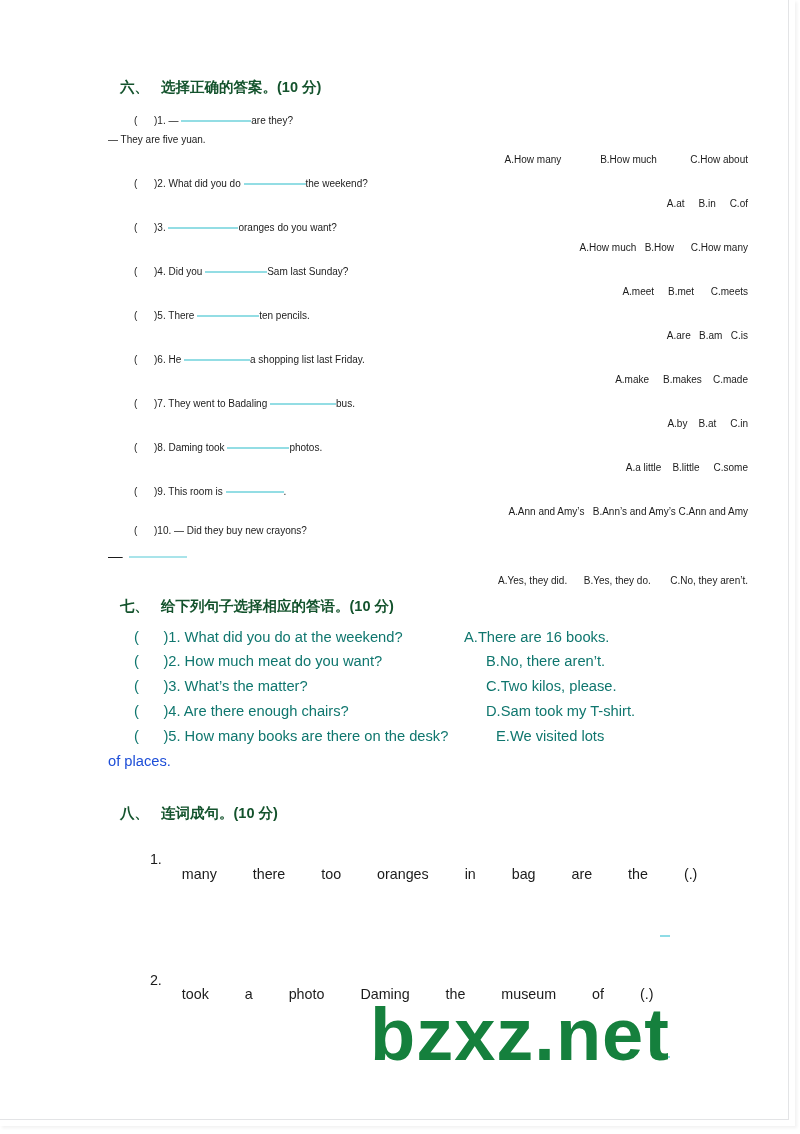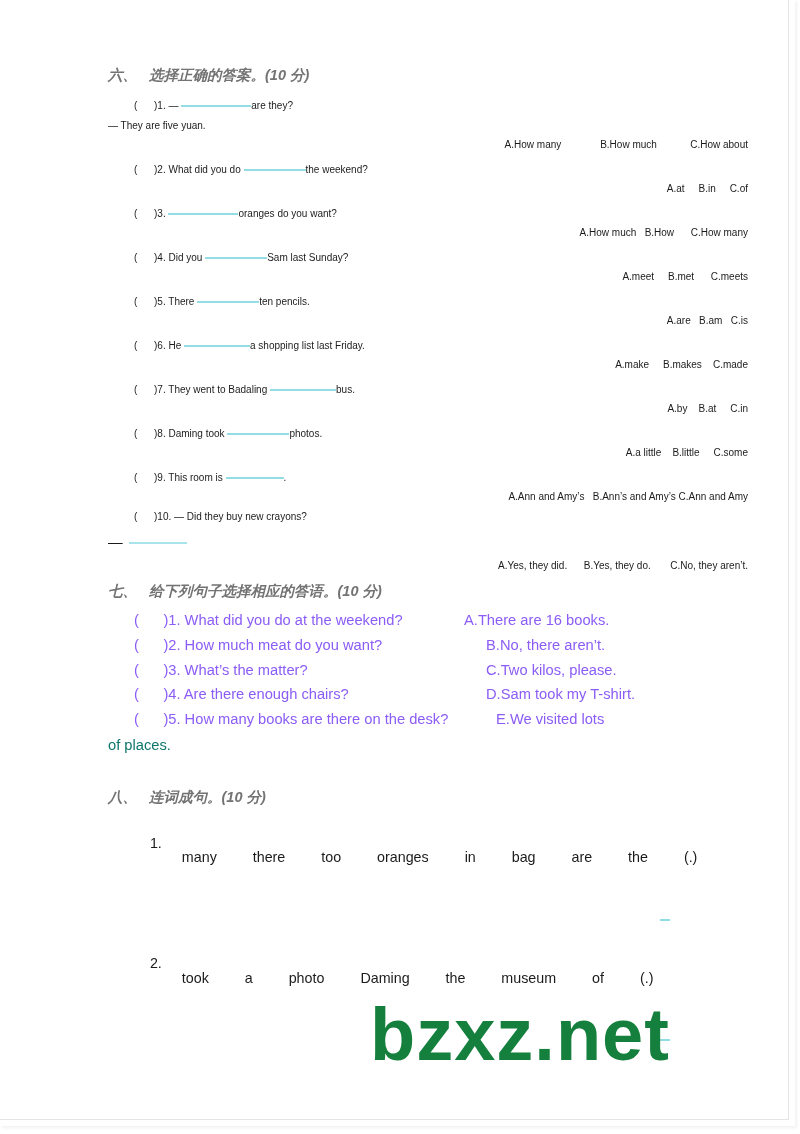--- a/index.html
+++ b/index.html
@@ -45,28 +45,27 @@
     font-weight: bold;
     letter-spacing: 1px;
     color: #15803d;
     font-family: "Liberation Sans", sans-serif;
     user-select: none;
     white-space: nowrap;
   }
 
   
   .section-heading {
-    color: #737373;
+    color: #14532d;
     font-size: 14.5px;
     font-weight: bold;
     font-family: "DejaVu Serif", serif;
     line-height: 1.5;
-    margin: 0;
+    margin: 12px;
     white-space: nowrap;
-    font-style: italic;
   }
   .section-heading .num { font-family: "DejaVu Serif", serif; }
   .section-heading .gap { display: inline-block; width: 12px; }
   .section-heading .pts {
     font-family: "Liberation Sans", sans-serif;
     font-weight: bold;
   }
 
   
   .line {
@@ -107,29 +106,29 @@
     margin-left: 6px;
   }
 
   
   .s6-row { margin-top: 9.5px; }
 
   
   .match-row {
     display: flex;
     font-size: 14.7px;
-    color: #8b5cf6;
+    color: #0f766e;
     line-height: 1.0;
     margin-top: 10px;
     white-space: pre;
   }
   .match-left { padding-left: 26px; width: 356px; flex: 0 0 356px; }
   .match-right { flex: 1 1 auto; }
   .match-row.r5 .match-left { width: 388px; flex: 0 0 388px; }
-  .cont-line { margin-top: 10px; font-size: 14.7px; color:#0f766e; white-space: pre; }
+  .cont-line { margin-top: 10px; font-size: 14.7px; color:#1d4ed8; white-space: pre; }
 
   
   .wo-item {
     padding-left: 26px;
     font-size: 14.3px;
     color: #1b1b1b;
     white-space: pre;
     line-height: 1.0;
   }
   .wo-num { }

